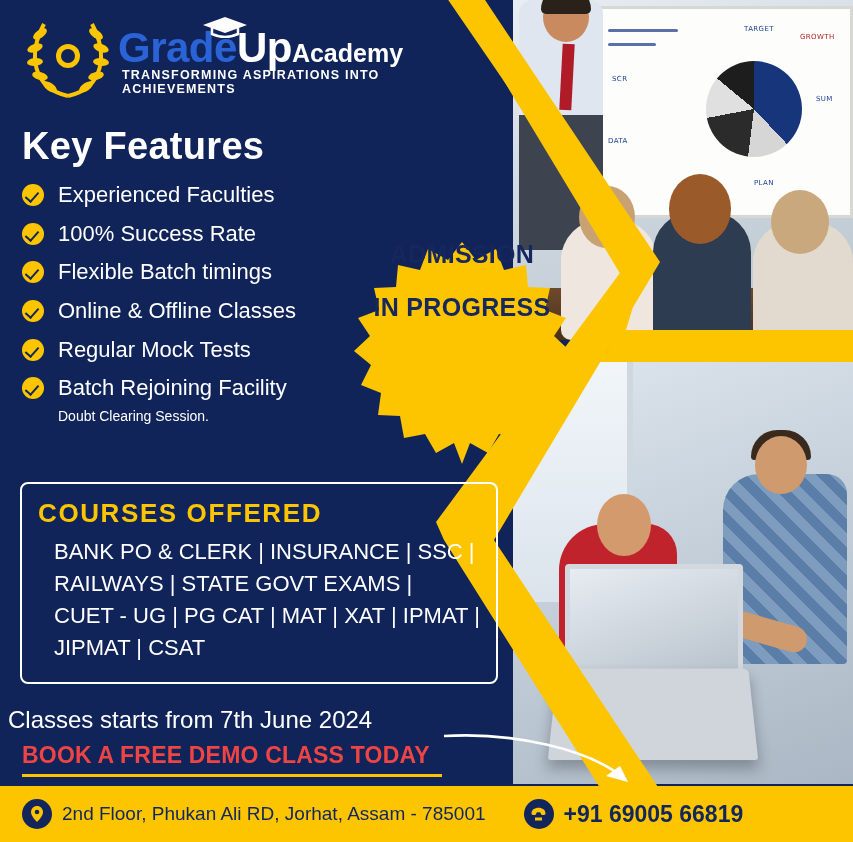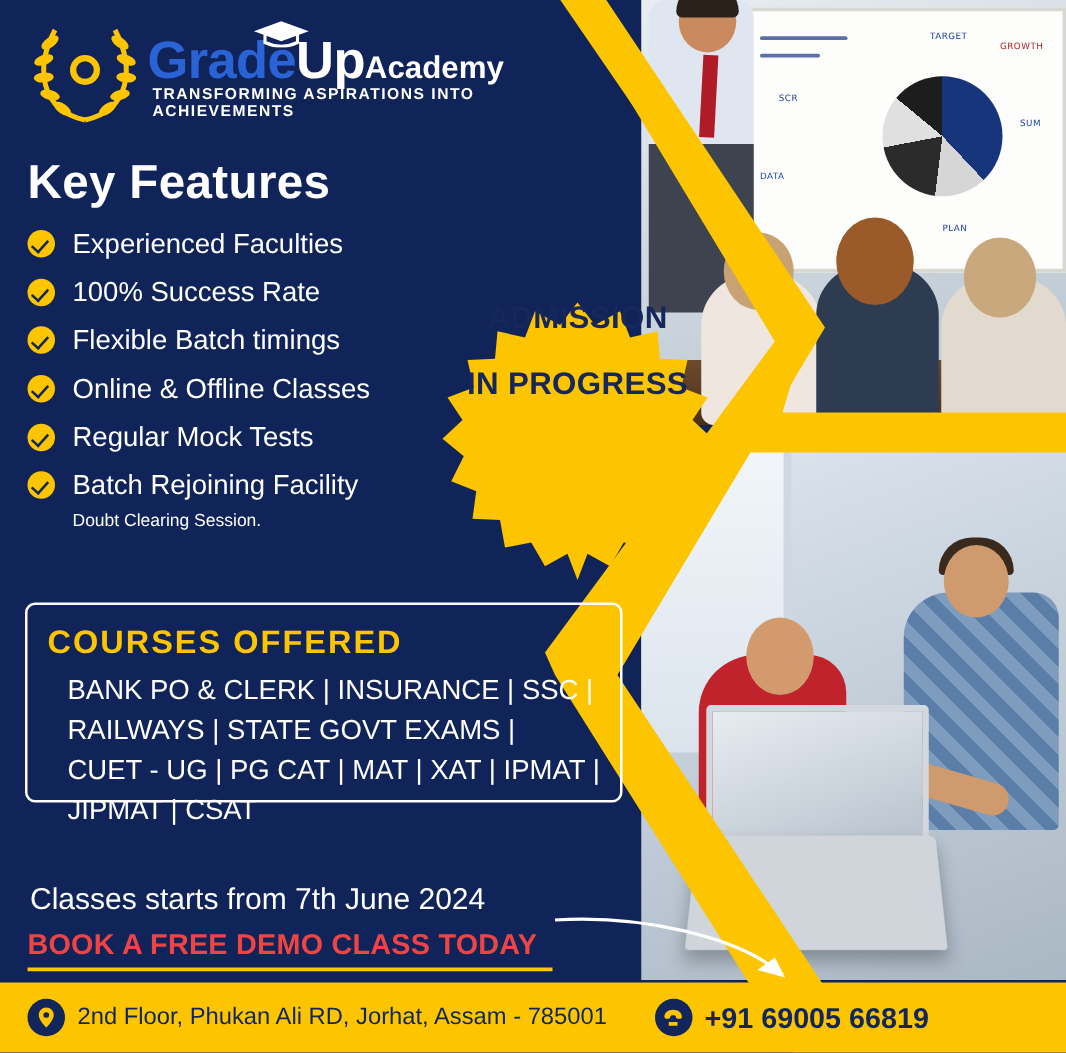--- a/index.html
+++ b/index.html
@@ -185,34 +185,34 @@
   }
   .badge-text {
     position:absolute; inset:0; display:flex; flex-direction:column;
     align-items:center; gap:24px;
     color:#15275c; font-weight:bold; font-size:25px; letter-spacing:.3px;
     text-align:center;
   }
 
   
   .courses-box {
-    position:absolute; left:20px; top:482px; width:478px; height:160px;
+    position:absolute; left:20px; top:482px; width:478px; height:202px;
     border:2.5px solid #ffffff; border-radius:8px; padding:14px 16px;
   }
   .courses-title {
     color:#fdc500; font-size:26px; font-weight:bold; letter-spacing:1.6px;
     margin-bottom:7px;
   }
   .courses-line {
     color:#ffffff; font-size:22px; line-height:1.45;margin-left:16px;
   }
 
   
   .classes-start {
-    position:absolute; left:24px; top:706px;
+    position:absolute; left:8px; top:706px;
     color:#ffffff; font-size:24px;
   }
   .book-demo {
     position:absolute; left:22px; top:742px;
     color:#ef4444; font-size:23px; font-weight:bold; letter-spacing:.2px;
   }
   .book-underline {
     position:absolute; left:22px; top:774px; width:420px; height:3px; background:#fdc500;
   }
   .arrow-curve {
@@ -245,21 +245,21 @@
   <div class="photo-zone">
 
     <div class="photo photo-top">
       <div class="desk"></div>
       <div class="wb">
         <div class="wb-pie"></div>
         <div class="wb-line" style="left:14px; top:20px; width:70px;"></div>
         <div class="wb-line" style="left:14px; top:34px; width:48px;"></div>
         <div class="wb-txt" style="left:150px; top:16px;">TARGET</div>
         <div class="wb-txt red" style="left:206px; top:24px;">GROWTH</div>
-        <div class="wb-txt" style="left:29px; top:66px;">SCR</div>
+        <div class="wb-txt" style="left:18px; top:66px;">SCR</div>
         <div class="wb-txt" style="left:14px; top:128px;">DATA</div>
         <div class="wb-txt" style="left:160px; top:170px;">PLAN</div>
         <div class="wb-txt" style="left:222px; top:86px;">SUM</div>
       </div>
       <div class="teacher-body">
         <div class="teacher-head head"></div>
         <div class="teacher-hair"></div>
         <div class="teacher-tie"></div>
       </div>
       <div class="student" style="left:48px; bottom:0; width:96px; height:120px; background:#efe7df;"></div>

